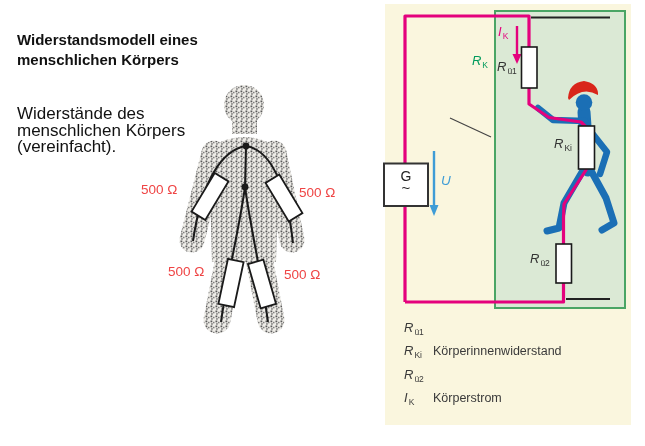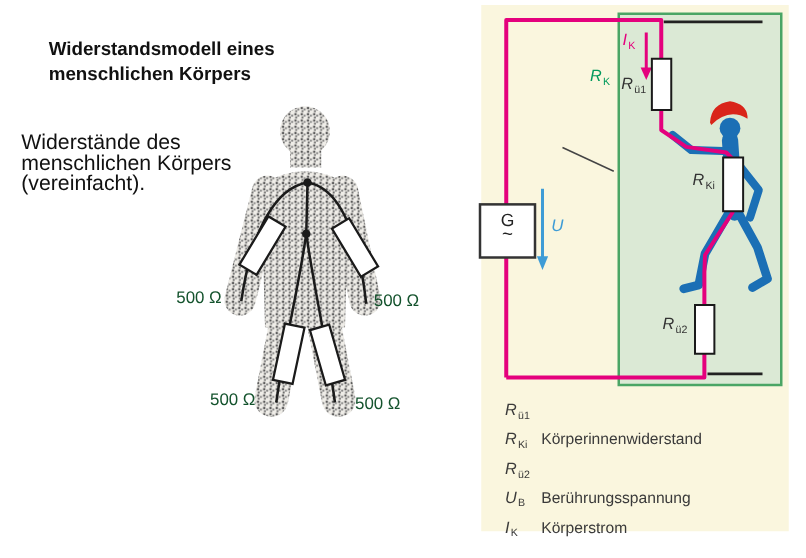--- a/index.html
+++ b/index.html
@@ -2,21 +2,21 @@
 <html><head>
 <meta charset="utf-8">
 <style>
   html,body{margin:0;padding:0;background:#ffffff;}
   #app{position:relative;width:645px;height:446px;background:#fff;
        font-family:"Liberation Sans",sans-serif;overflow:hidden;}
   .abs{position:absolute;}
   .pre{white-space:pre-line;}
   .title{font-weight:bold;font-size:15px;line-height:20px;color:#111;}
   .caption{font-size:17px;line-height:16.5px;color:#111;}
-  .ohm{font-size:13.5px;color:#14532d;margin-top:48px;}
+  .ohm{font-size:13.5px;color:#ef4444;}
   .sym{font-style:italic;}
   .sub{font-size:8.5px;font-style:normal;position:relative;top:3px;margin-left:1px;}
   .lbl{font-size:13px;color:#333;}
   .magenta{color:#E4017D;}
   .blue{color:#3E9CD6;font-size:13.5px;}
   .greenlbl{color:#009A5C;font-size:12.5px;line-height:16px;text-align:right;width:80px;}
   .greenlbl .symline{font-size:13px;}
   .genlbl{width:44px;text-align:center;color:#222;font-size:14px;line-height:13px;}
   .genwave{font-size:15px;line-height:10px;}
   .legend{color:#3a3a3a;}
@@ -102,21 +102,21 @@
     <rect x="384" y="163.5" width="44" height="42.5" fill="#ffffff" stroke="#333" stroke-width="2"></rect>
 
     <g fill="#3E9CD6">
       <line x1="434" y1="151" x2="434" y2="206" stroke="#3E9CD6" stroke-width="2.4"></line>
       <polygon points="429.5,205 438.5,205 434,216"></polygon>
     </g>
 
     <line x1="450" y1="118" x2="491" y2="137" stroke="#444" stroke-width="1.2"></line>
   </svg>
 
-  <div class="abs title pre" style="left:39px;top:30px;width:240px">Widerstandsmodell eines
+  <div class="abs title pre" style="left:17px;top:30px;width:240px">Widerstandsmodell eines
 menschlichen Körpers</div>
 
   <div class="abs caption pre" style="left:17px;top:106px;width:190px">Widerstände des
 menschlichen Körpers
 (vereinfacht).</div>
 
   <div class="abs ohm" style="left:141px;top:182px">500 Ω</div>
   <div class="abs ohm" style="left:299px;top:185px">500 Ω</div>
   <div class="abs ohm" style="left:168px;top:264px">500 Ω</div>
   <div class="abs ohm" style="left:284px;top:267px">500 Ω</div>
@@ -153,22 +153,18 @@
       <span class="legend-sym"><span>R</span><span class="sub">ü1</span></span>
     </div>
     <div class="legend-row">
       <span class="legend-sym"><span>R</span><span class="sub">Ki</span></span>
       <span class="legend-text">Körperinnenwiderstand</span>
     </div>
     <div class="legend-row">
       <span class="legend-sym"><span>R</span><span class="sub">ü2</span></span>
     </div>
     <div class="legend-row">
-      <span class="legend-sym"><span>U</span><span class="sub">B</span></span>
-      <span class="legend-text">Berührungsspannung</span>
-    </div>
-    <div class="legend-row">
       <span class="legend-sym"><span>I</span><span class="sub">K</span></span>
       <span class="legend-text">Körperstrom</span>
     </div>
   </div>
 
 </div>
 
 </body></html>

